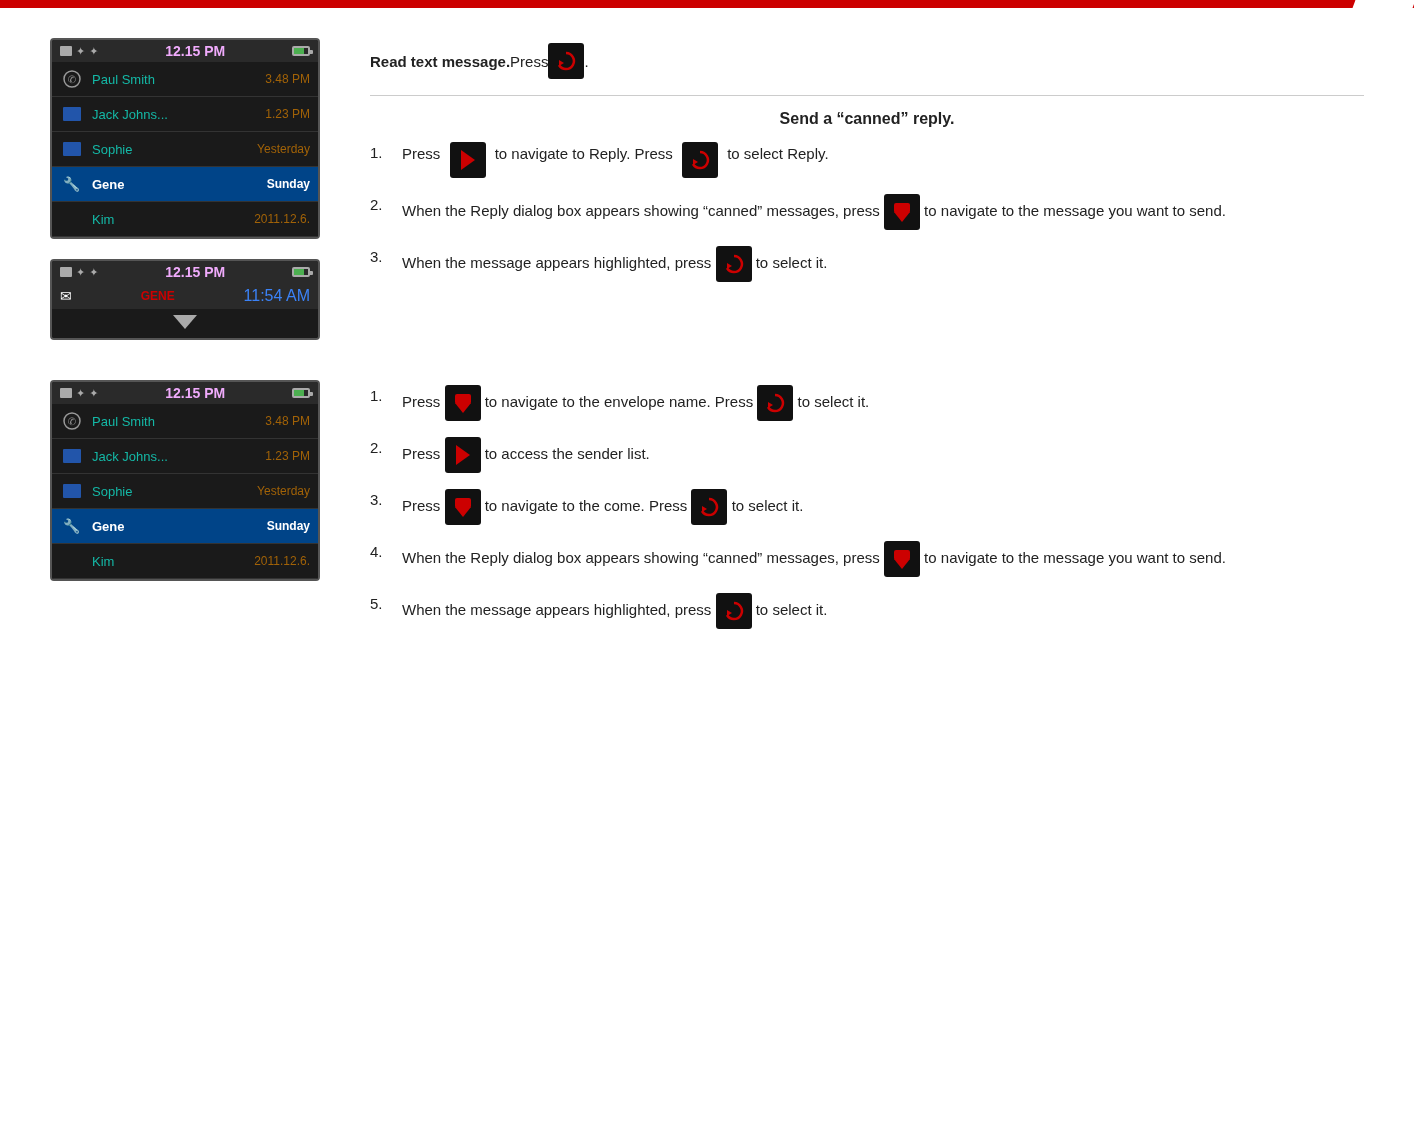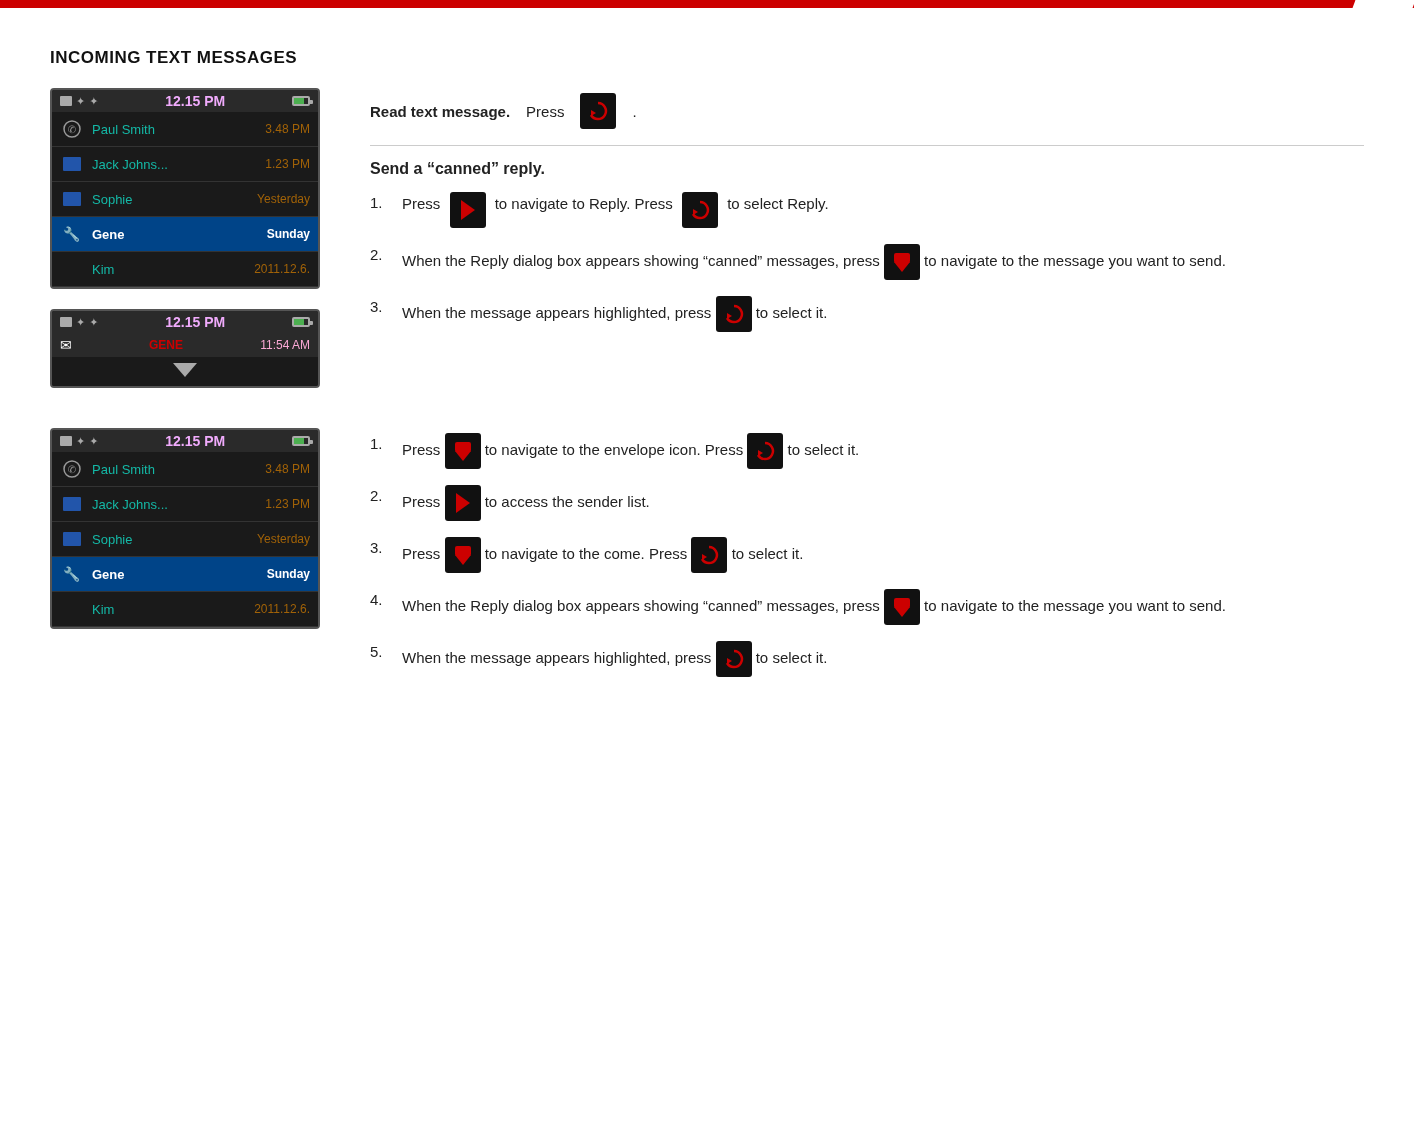--- a/index.html
+++ b/index.html
@@ -199,22 +199,22 @@
       font-size: 14px;
     }
 
     .detail-sender {
       color: #cc0000;
       font-size: 12px;
       font-weight: bold;
     }
 
     .detail-time {
-      color: #f9a8d4;
-      font-size: 12px;
+      color: #3b82f6;
+      font-size: 16px;
     }
 
     .detail-body {
       padding: 10px 8px;
       color: #fff;
       font-size: 15px;
       font-weight: bold;
       line-height: 1.4;
     }
 
@@ -235,33 +235,34 @@
     .instructions-col {
       flex: 1;
       padding-top: 5px;
     }
 
     .read-msg-line {
       font-size: 15px;
       margin-bottom: 16px;
       display: flex;
       align-items: center;
-      gap: 16px;
+      gap: 0;
     }
 
     .divider {
       border: none;
       border-top: 1px solid #ccc;
       margin: 14px 0;
     }
 
     .send-canned-heading {
       font-size: 16px;
       font-weight: bold;
       margin-bottom: 14px;
+      text-align: center;
     }
 
     .steps-list {
       list-style: none;
       counter-reset: step-counter;
       padding: 0;
     }
 
     .steps-list li {
       counter-increment: step-counter;
@@ -323,21 +324,20 @@
     }
 
   </style>
 </head>
 <body>
 
 <div class="top-bar"></div>
 
 <div class="page-content">
 
-  <div class="section-heading">INCOMING TEXT MESSAGES</div>
 
   <div class="section-row">
 
     <div class="phone-col">
 
       <div class="phone-screen">
         <div class="phone-status-bar">
           <div class="status-icons">
             <span class="status-icon-small"></span>
             <span style="color:#aaa;font-size:11px;">✦</span>
@@ -566,21 +566,21 @@
         <li>
           <span class="step-num">1.</span>
           <div class="step-content-block">
             <span>Press </span>
             <span class="btn-icon" style="display:inline-flex;vertical-align:middle;">
               <svg width="22" height="20" viewBox="0 0 22 20">
                 <rect x="3" y="1" width="16" height="10" rx="2" fill="#cc0000"></rect>
                 <polygon points="11,20 3,10 19,10" fill="#cc0000"></polygon>
               </svg>
             </span>
-            <span> to navigate to the envelope icon. Press </span>
+            <span> to navigate to the envelope name. Press </span>
             <span class="btn-icon" style="display:inline-flex;vertical-align:middle;">
               <svg width="22" height="22" viewBox="0 0 22 22">
                 <path d="M11 3 A8 8 0 1 1 4 15" fill="none" stroke="#cc0000" stroke-width="2.5"></path>
                 <polygon points="4,10 4,16 9,13" fill="#cc0000"></polygon>
               </svg>
             </span>
             <span> to select it.</span>
           </div>
         </li>
 

